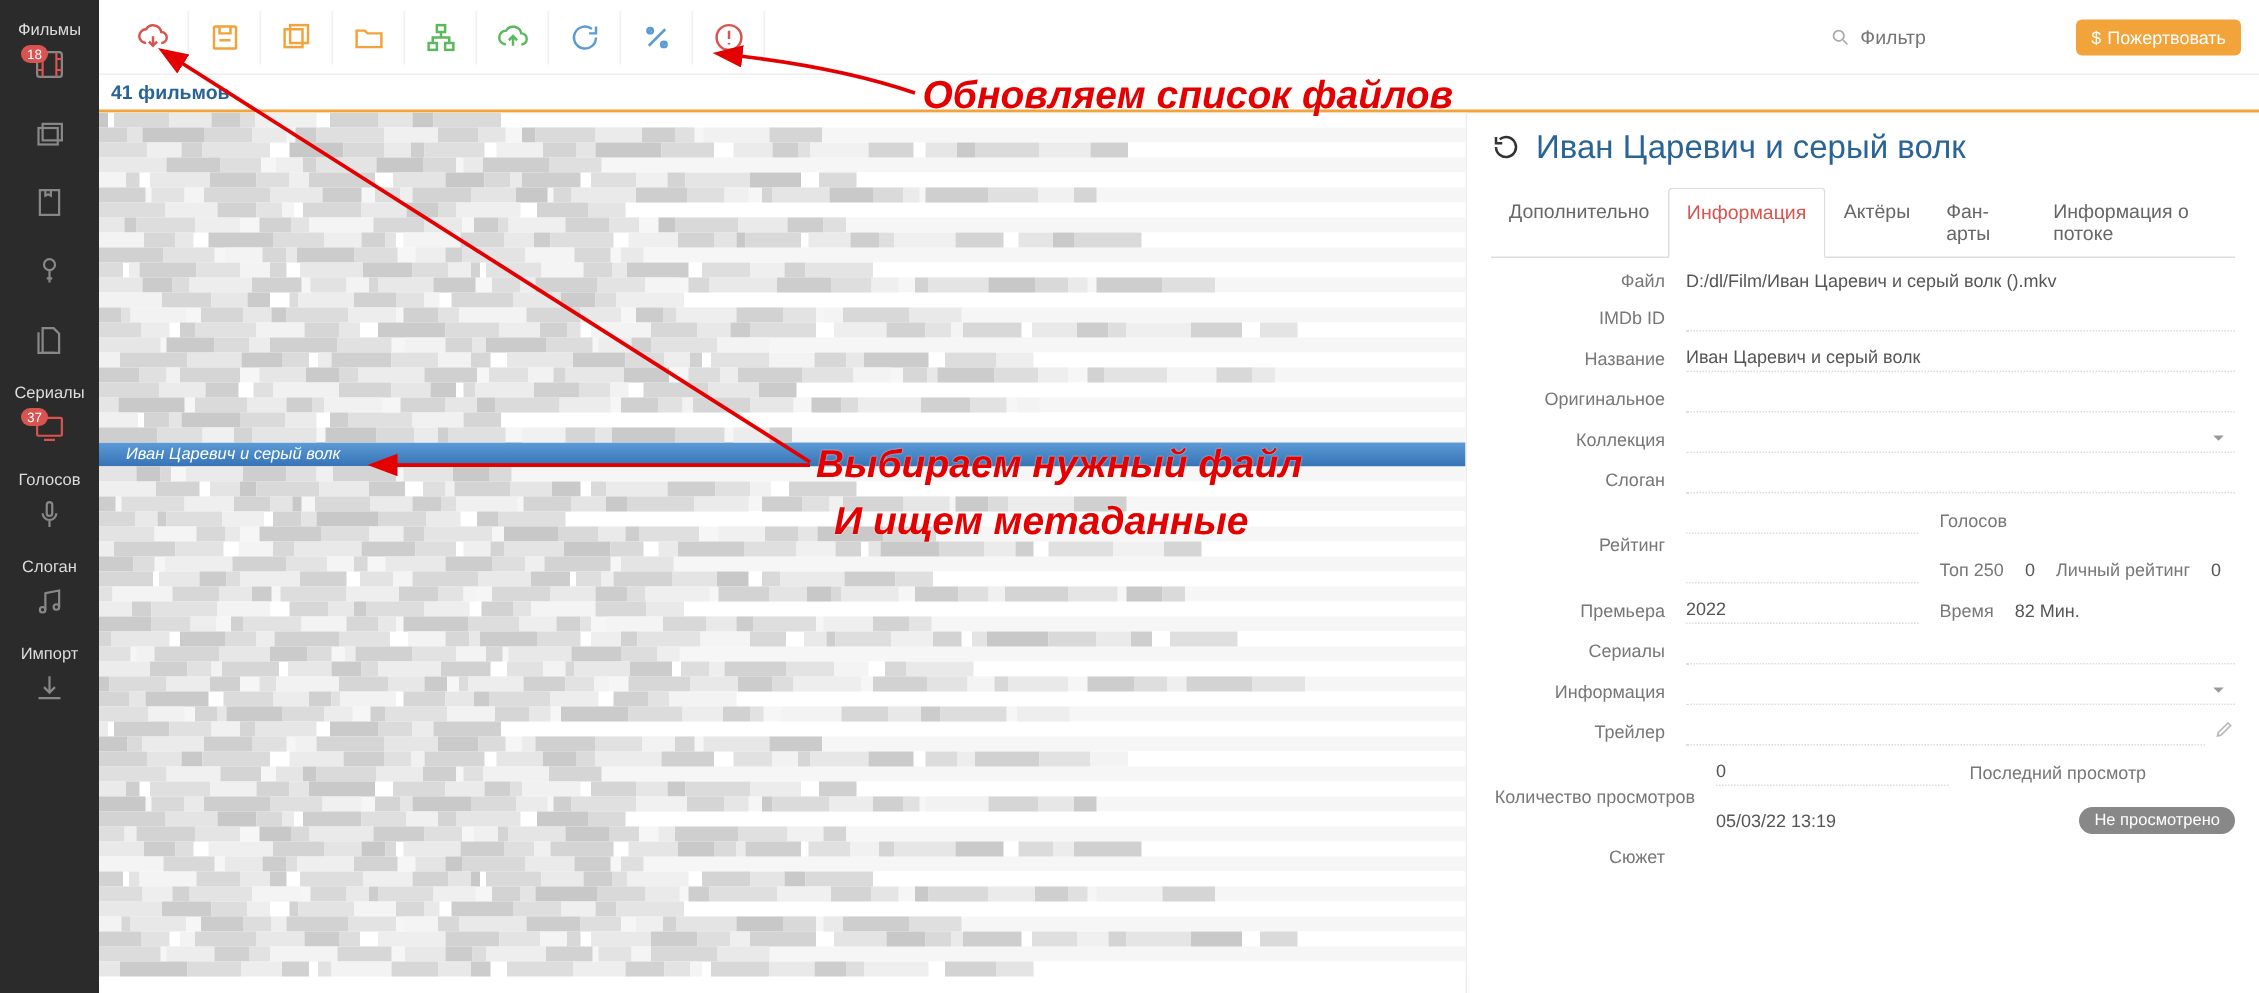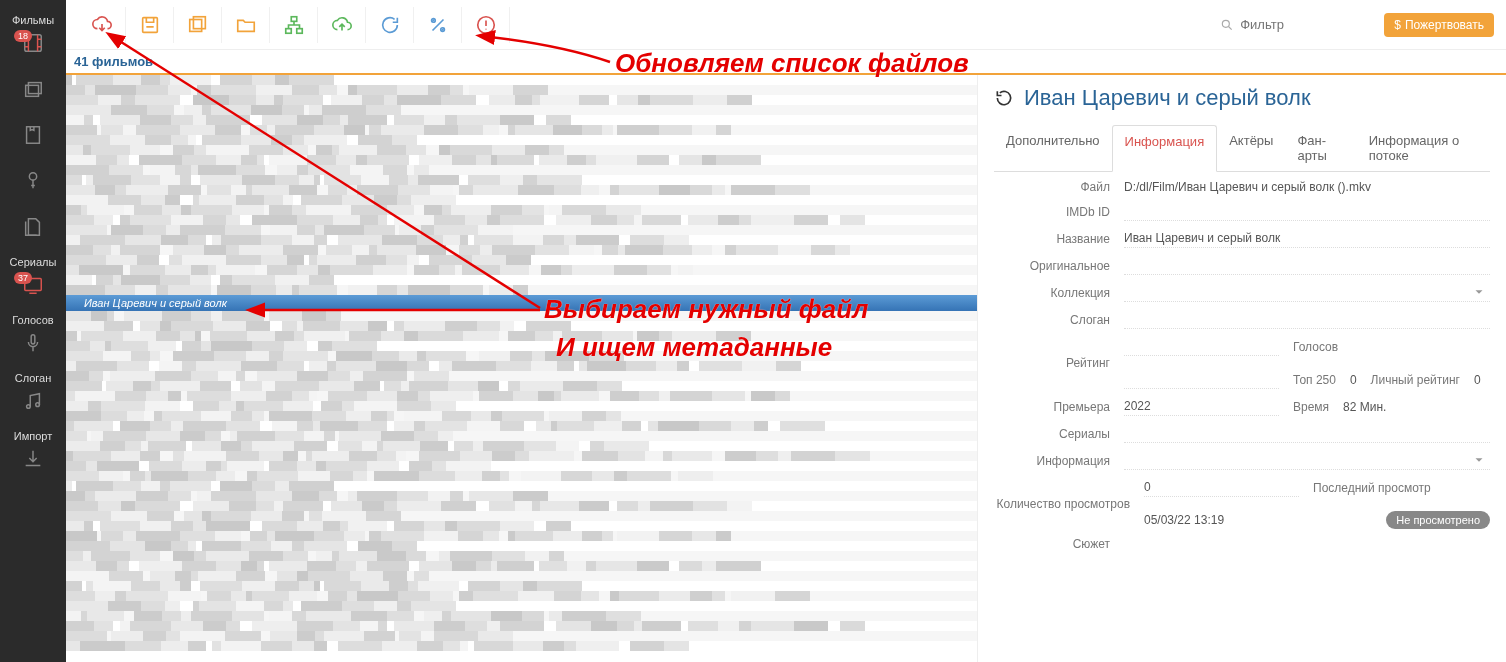--- a/index.html
+++ b/index.html
@@ -1949,20 +1949,29 @@
         </div>
         <div class="field-row">
           <div class="field-label">Информация</div>
           <div class="dropdown">
             <svg width="14" height="14" viewBox="0 0 24 24" fill="#999">
                 <path d="M6 9l6 6 6-6z"></path>
               </svg>
           </div>
         </div>
         <div class="field-row">
+          <div class="field-label">Трейлер</div>
+          <input class="field-input" value="" style="">
+          <span class="edit-pencil">
+            <svg width="14" height="14" viewBox="0 0 24 24" stroke="#bbb" fill="none" stroke-width="2">
+                <path d="M4 20l4-1L19 8l-3-3L5 16z"></path>
+              </svg>
+          </span>
+        </div>
+        <div class="field-row">
           <div class="field-label" style="width:150px">Количество просмотров</div>
           <div class="inline-group">
             <input class="field-input" style="flex: 0 0 30px;" value="0">
             <span class="sub-label">Последний просмотр</span>
             <span>05/03/22 13:19</span>
             <span style="flex:1"></span>
             <span class="status-pill">Не просмотрено</span>
           </div>
         </div>
         <div class="field-row">

